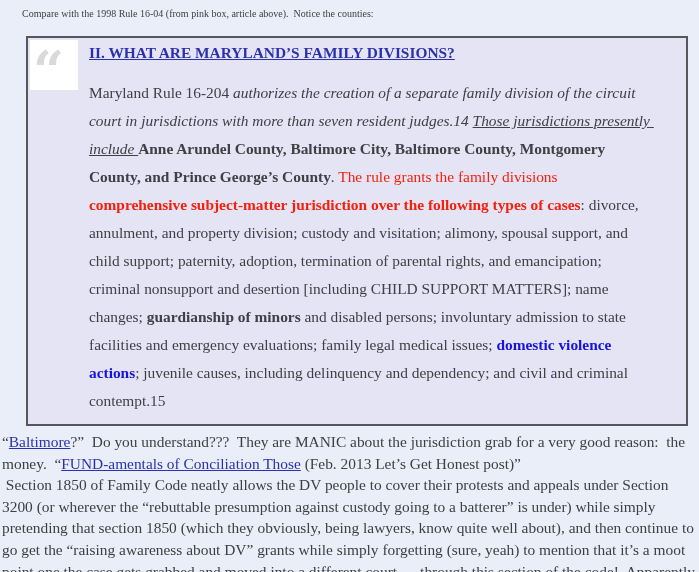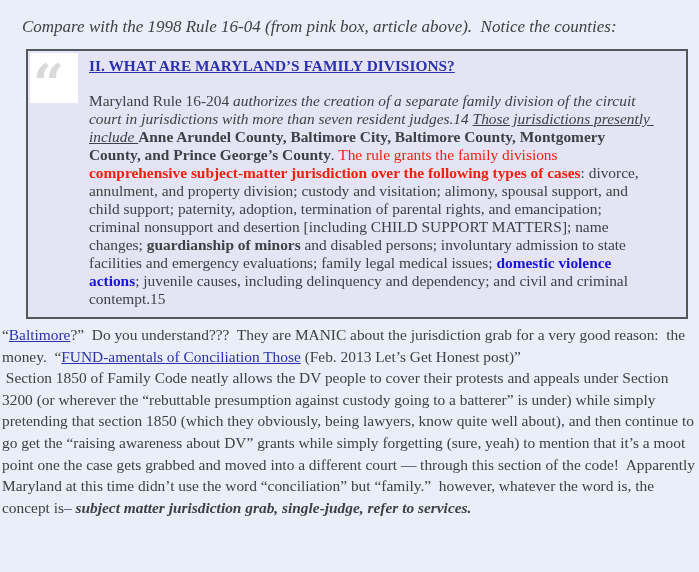--- a/index.html
+++ b/index.html
@@ -17,24 +17,23 @@
   html,body{margin:0;padding:0;}
   body{
     width:699px;height:572px;overflow:hidden;
     background:var(--page-bg);
     color:var(--text);
     font-family:"Liberation Serif","DejaVu Serif",serif;
   }
   .page{position:relative;width:699px;height:572px;padding:3px 2px 0 2px;}
 
   .intro{
-    margin:14px 0 0 20px;
-    font-size:17px;line-height:20px;
+    margin:1px 0 0 20px;
+    font-size:10px;line-height:20px;
     white-space:pre-wrap;
-    font-style:italic;
   }
 
   .quote-box{
     position:relative;
     margin:12px 0 0 24px;
     width:662px;
     border:2px solid var(--box-border);
     background:var(--box-bg);
   }
   .quote-badge{
@@ -57,21 +56,21 @@
     display:inline-block;
     margin:0 0 16px 0;
     font-size:15.4px;line-height:20px;
     font-weight:bold;
     color:var(--link);
     text-decoration:underline;
     cursor:pointer;
   }
   .quote-body{
     margin:0;
-    font-size:15.4px;line-height:18px;
+    font-size:15.4px;line-height:28px;
     white-space:pre-wrap;
   }
 
   .commentary{
     margin:5px 0 0 0;
     width:695px;
     font-size:15.4px;line-height:21.6px;
     white-space:pre-wrap;
   }
 

